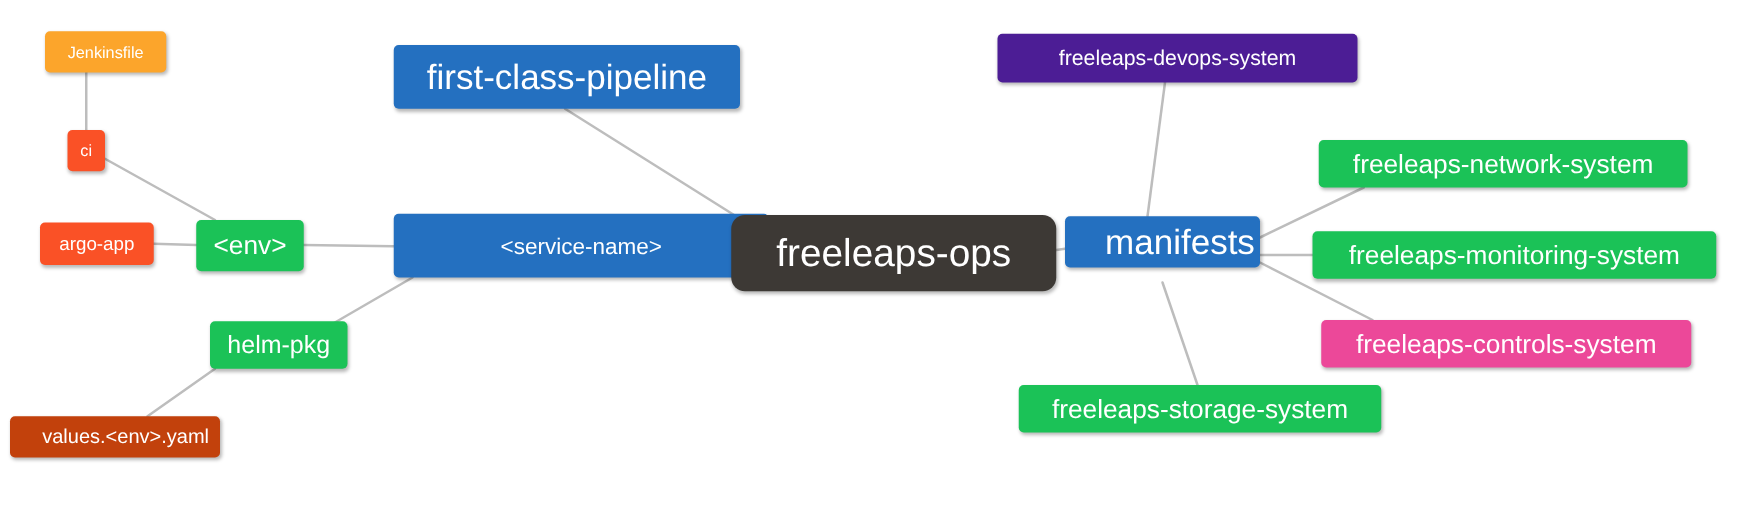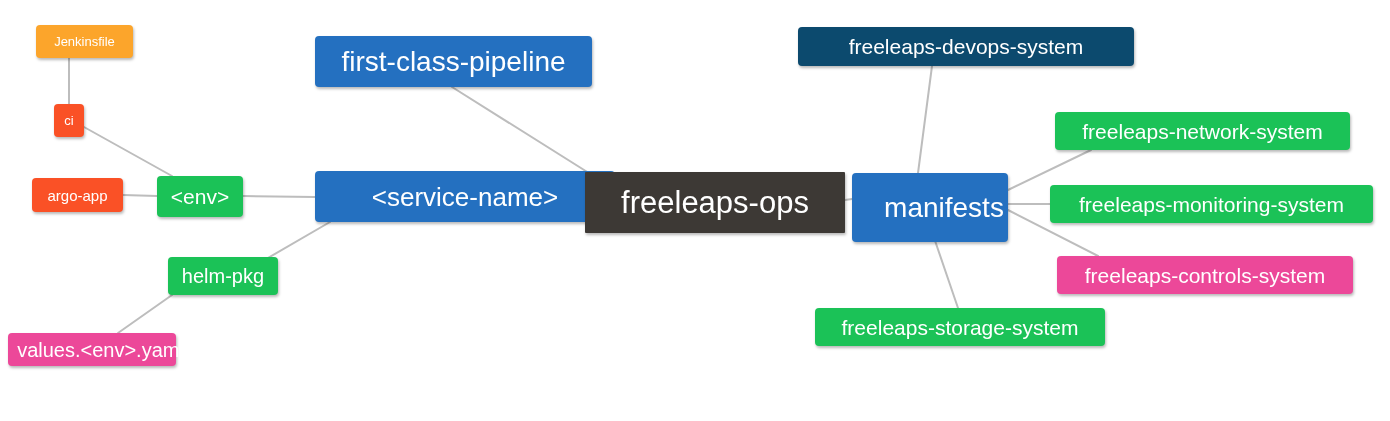--- a/index.html
+++ b/index.html
@@ -34,21 +34,21 @@
     align-items: center;
     justify-content: center;
     border-radius: 4px;
     color: #ffffff;
     white-space: nowrap;
     line-height: 1;
     box-shadow: 1px 2px 3px rgba(0,0,0,0.28);
     user-select: none;
   }
   .mm-node.root {
-    border-radius: 1px;
+    border-radius: 11px;
   }
   .mm-label {
     display: block;
     white-space: nowrap;
   }
 </style>
 </head>
 <body>
 
 <div id="mindmap-canvas">
@@ -77,36 +77,36 @@
       </div>
       <div class="mm-node" style="left: 32px; top: 178px; width: 91px; height: 34px; background: rgb(250, 81, 38); font-size: 15px;">
         <span class="mm-label">argo-app</span>
       </div>
       <div class="mm-node" style="left: 157px; top: 176px; width: 86px; height: 41px; background: rgb(27, 194, 87); font-size: 21px;">
         <span class="mm-label">&lt;env&gt;</span>
       </div>
       <div class="mm-node" style="left: 151px; top: 257px; width: 110px; height: 38px; background: rgb(27, 194, 87); font-size: 20px; margin-left: 17px;">
         <span class="mm-label">helm-pkg</span>
       </div>
-      <div class="mm-node" style="left: 8px; top: 333px; width: 168px; height: 33px; background: #ec4899; font-size: 20px; padding-left: 17px;">
+      <div class="mm-node" style="left: 8px; top: 333px; width: 168px; height: 33px; background: #c2410c; font-size: 16px; padding-left: 17px;">
         <span class="mm-label">values.&lt;env&gt;.yaml</span>
       </div>
       <div class="mm-node" style="left: 315px; top: 36px; width: 277px; height: 51px; background: rgb(36, 112, 192); font-size: 28px;">
         <span class="mm-label">first-class-pipeline</span>
       </div>
-      <div class="mm-node" style="left: 315px; top: 171px; width: 300px; height: 51px; background: rgb(36, 112, 192); font-size: 26px;">
+      <div class="mm-node" style="left: 315px; top: 171px; width: 300px; height: 51px; background: rgb(36, 112, 192); font-size: 18px;">
         <span class="mm-label">&lt;service-name&gt;</span>
       </div>
       <div class="mm-node root" style="left: 585px; top: 172px; width: 260px; height: 61px; background: rgb(61, 57, 53); font-size: 31px;">
         <span class="mm-label">freeleaps-ops</span>
       </div>
-      <div class="mm-node" style="left: 852px; top: 173px; width: 156px; height: 69px; background: rgb(36, 112, 192); font-size: 28px; padding-left: 28px;">
+      <div class="mm-node" style="left: 852px; top: 173px; width: 156px; height: 41px; background: rgb(36, 112, 192); font-size: 28px; padding-left: 28px;">
         <span class="mm-label">manifests</span>
       </div>
-      <div class="mm-node" style="left: 798px; top: 27px; width: 336px; height: 39px; background: #0c4a6e; font-size: 21px;">
+      <div class="mm-node" style="left: 798px; top: 27px; width: 288px; height: 39px; background: #4c1d95; font-size: 17px;">
         <span class="mm-label">freeleaps-devops-system</span>
       </div>
       <div class="mm-node" style="left: 1055px; top: 112px; width: 295px; height: 38px; background: rgb(27, 194, 87); font-size: 21px;">
         <span class="mm-label">freeleaps-network-system</span>
       </div>
       <div class="mm-node" style="left: 1050px; top: 185px; width: 323px; height: 38px; background: rgb(27, 194, 87); font-size: 21px;">
         <span class="mm-label">freeleaps-monitoring-system</span>
       </div>
       <div class="mm-node" style="left: 1057px; top: 256px; width: 296px; height: 38px; background: #ec4899; font-size: 21px;">
         <span class="mm-label">freeleaps-controls-system</span>

